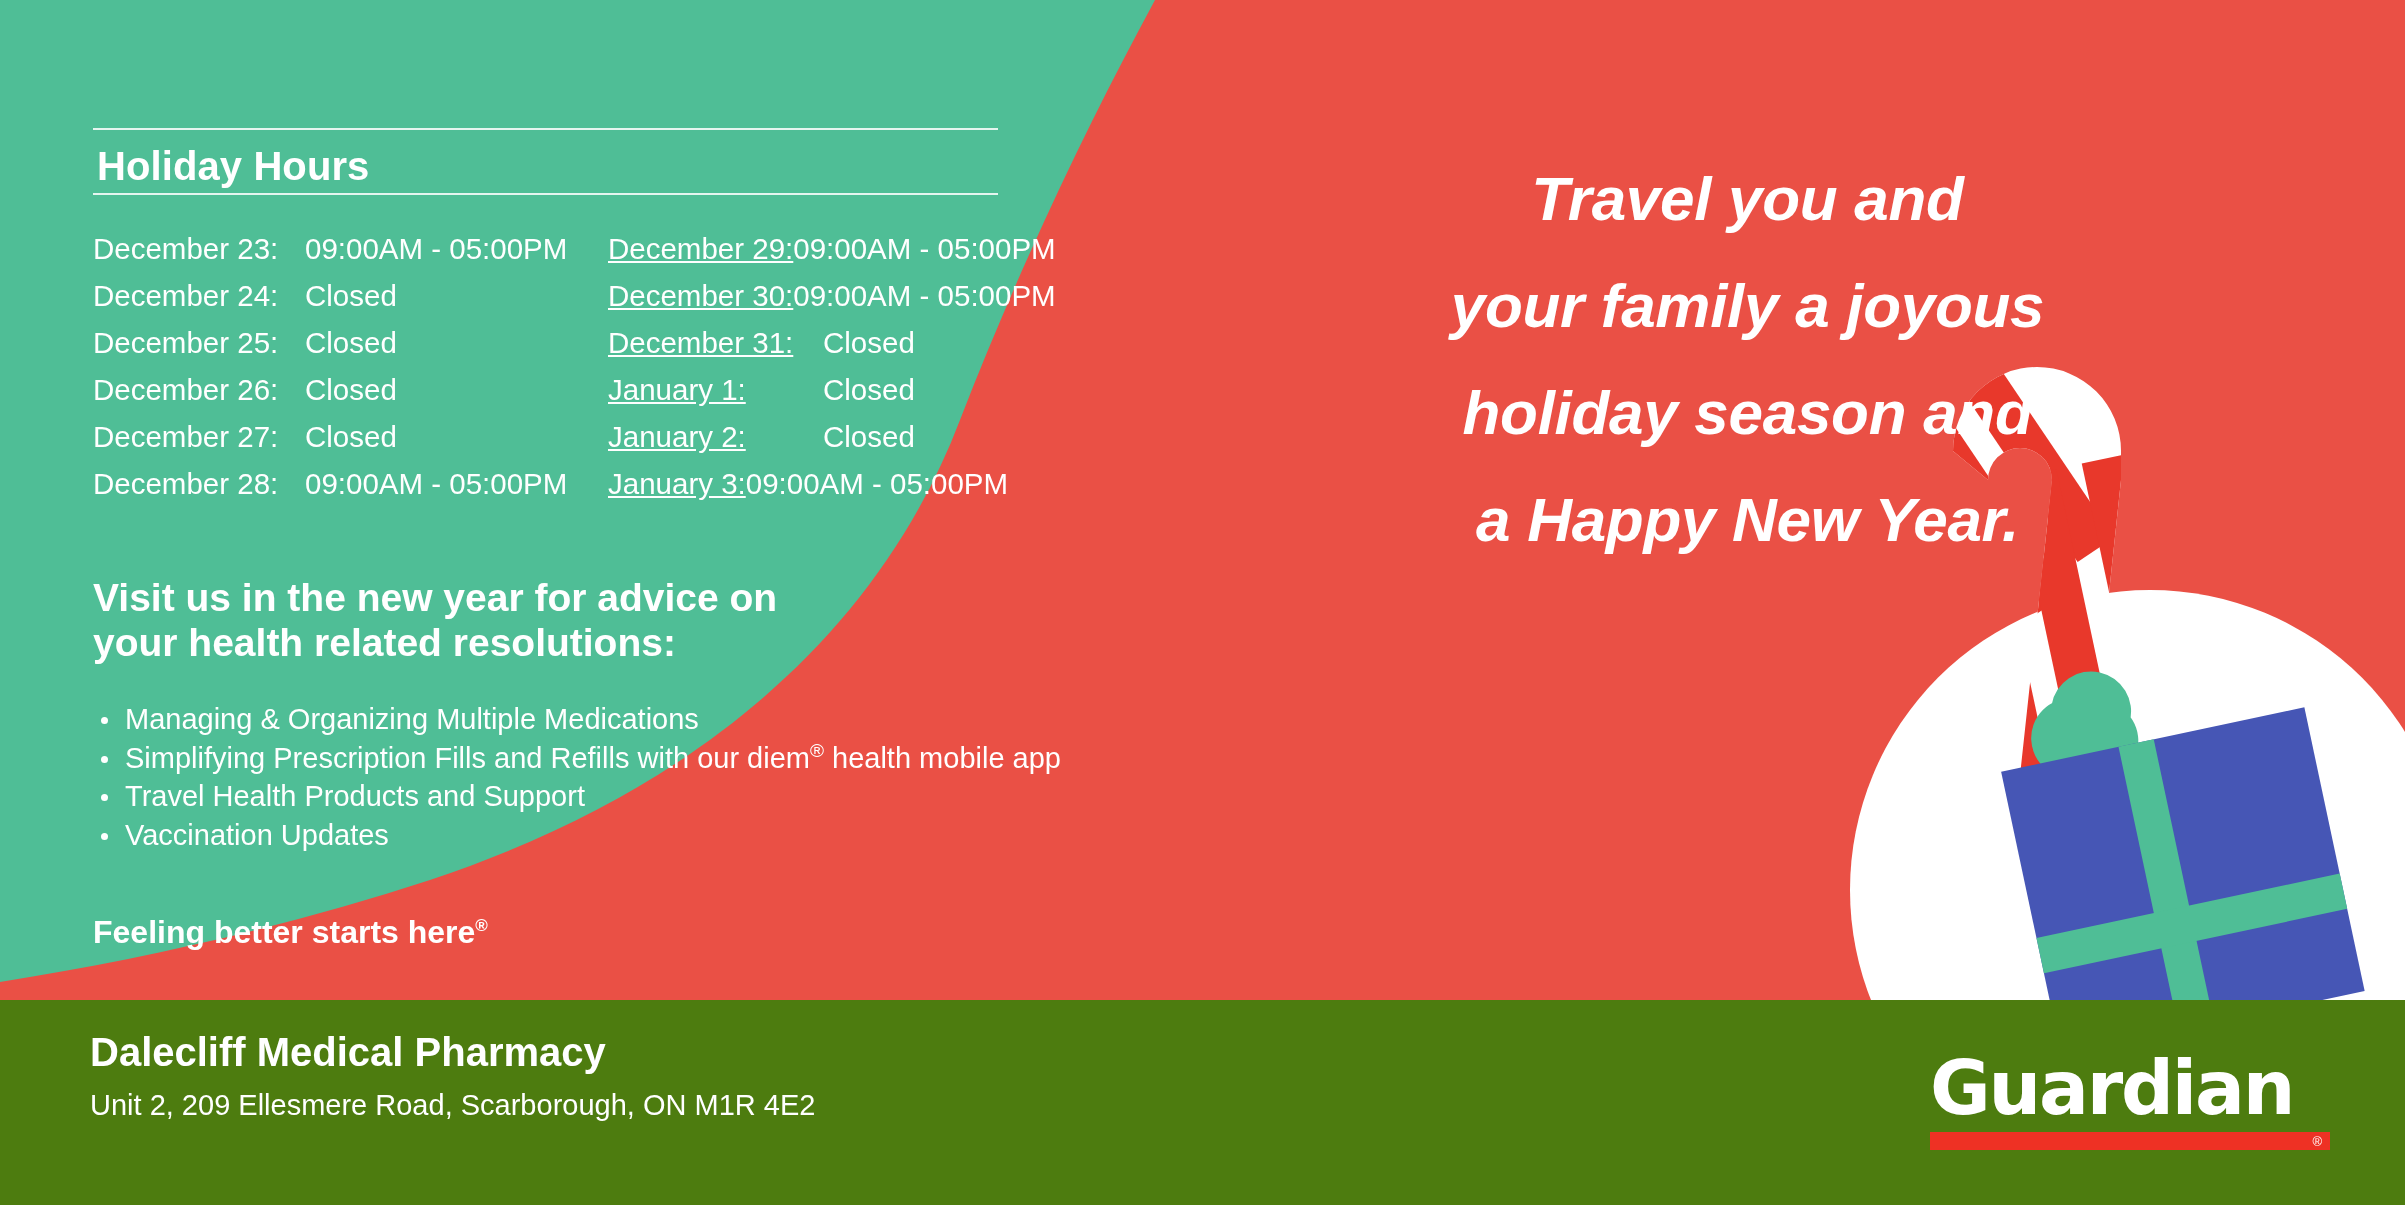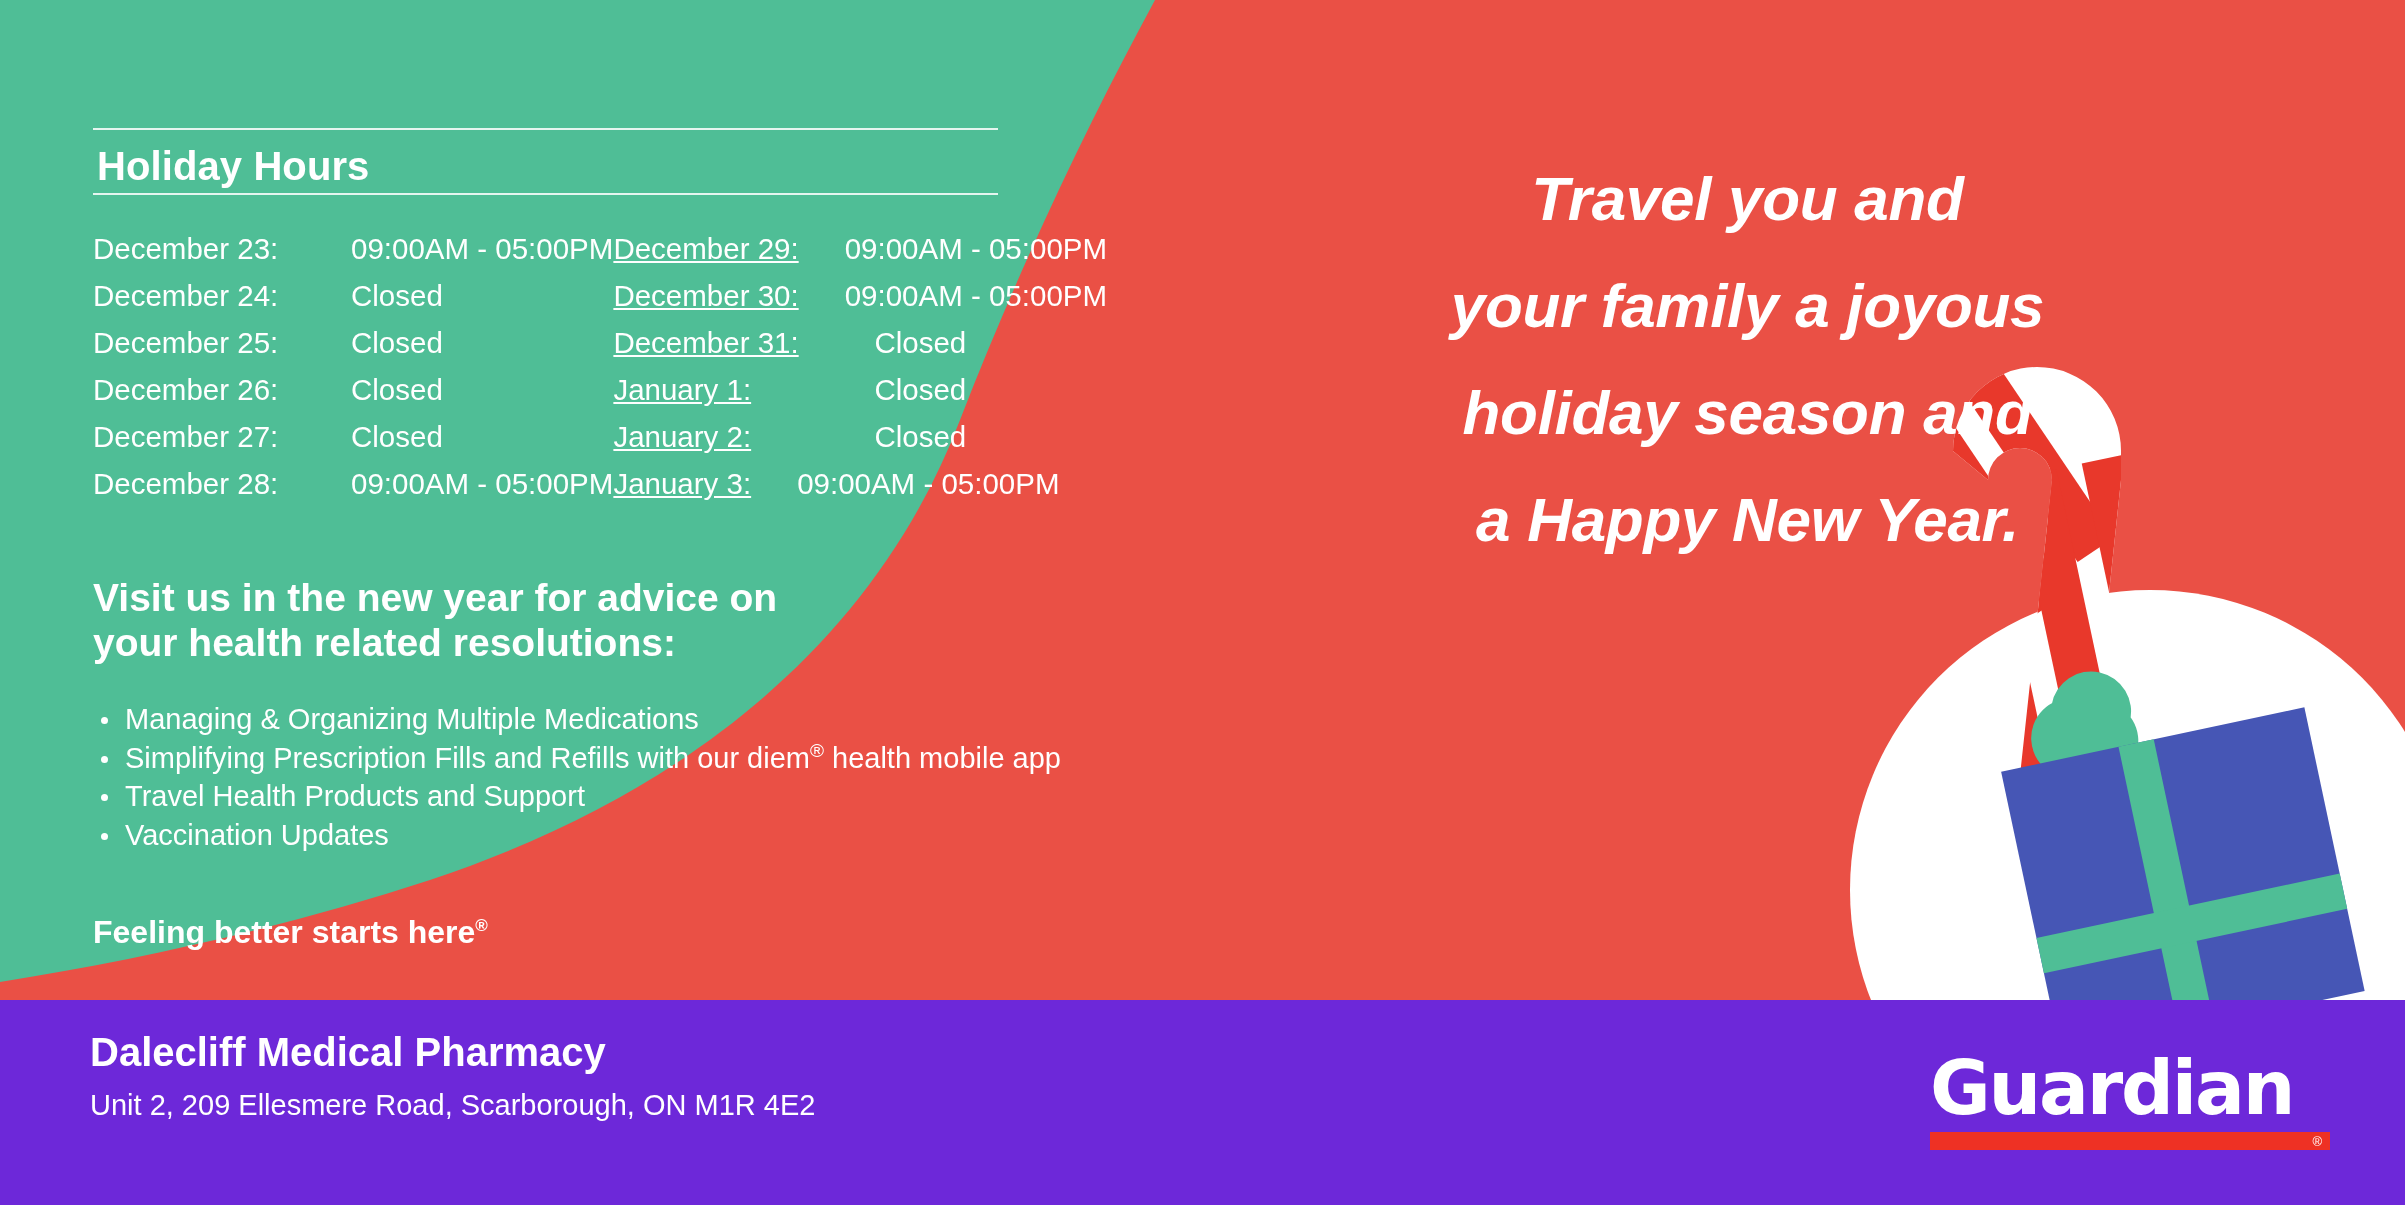--- a/index.html
+++ b/index.html
@@ -22,21 +22,21 @@
   .rule{height:2px;background:#ffffff;opacity:.85;width:905px;}
   .hours-title{
     font-size:40px;font-weight:700;color:#fff;letter-spacing:.1px;
     padding:14px 0 4px 4px;line-height:1.12;
     font-stretch:condensed;
   }
   .hours-grid{display:flex;margin-top:30px;}
   .hours-col{display:flex;flex-direction:column;}
   .hours-col.c1{width:523px;}
   .hours-col.c2{width:390px;}
-  .hrow{display:flex;align-items:center;height:47px;gap:46px;}
+  .hrow{display:flex;align-items:center;height:47px;}
   .hrow .d{color:#fff;font-size:29.5px;font-weight:400;line-height:47px;white-space:nowrap;font-stretch:condensed;}
   .hrow .t{color:#fff;font-size:29.5px;font-weight:400;line-height:47px;white-space:nowrap;font-stretch:condensed;}
   .c1 .d{width:212px;}
   .c2 .d{width:215px;text-decoration:underline;}
 
   .visit{position:absolute;left:0;top:575px;width:760px;}
   .visit-line{
     color:#fff;font-size:39px;font-weight:700;line-height:45px;
     white-space:nowrap;font-stretch:condensed;
   }
@@ -68,21 +68,21 @@
     line-height:107px;white-space:nowrap;font-stretch:condensed;
     letter-spacing:-.3px;
   }
 
   
   .illus{position:absolute;left:1820px;top:330px;width:600px;height:680px;z-index:4;}
 
   
   .footer{
     position:absolute;left:0;bottom:0;width:2405px;height:205px;
-    background:#6d28d9;z-index:8;
+    background:#4d7c0f;z-index:8;
   }
   .f-info{position:absolute;left:90px;top:24px;}
   .f-name{color:#fff;font-size:40px;font-weight:700;line-height:56px;white-space:nowrap;font-stretch:condensed;}
   .f-addr{color:#fff;font-size:29px;font-weight:400;line-height:50px;white-space:nowrap;font-stretch:condensed;}
   .f-phone{color:#fff;font-size:29px;font-weight:400;line-height:46px;white-space:nowrap;font-stretch:condensed;}
 
   .logo{position:absolute;right:75px;top:48px;width:400px;}
   .logo-word{
     color:#fff;font-size:74px;font-weight:700;line-height:80px;
     letter-spacing:-2.2px;text-align:left;font-family:"DejaVu Sans",sans-serif;

